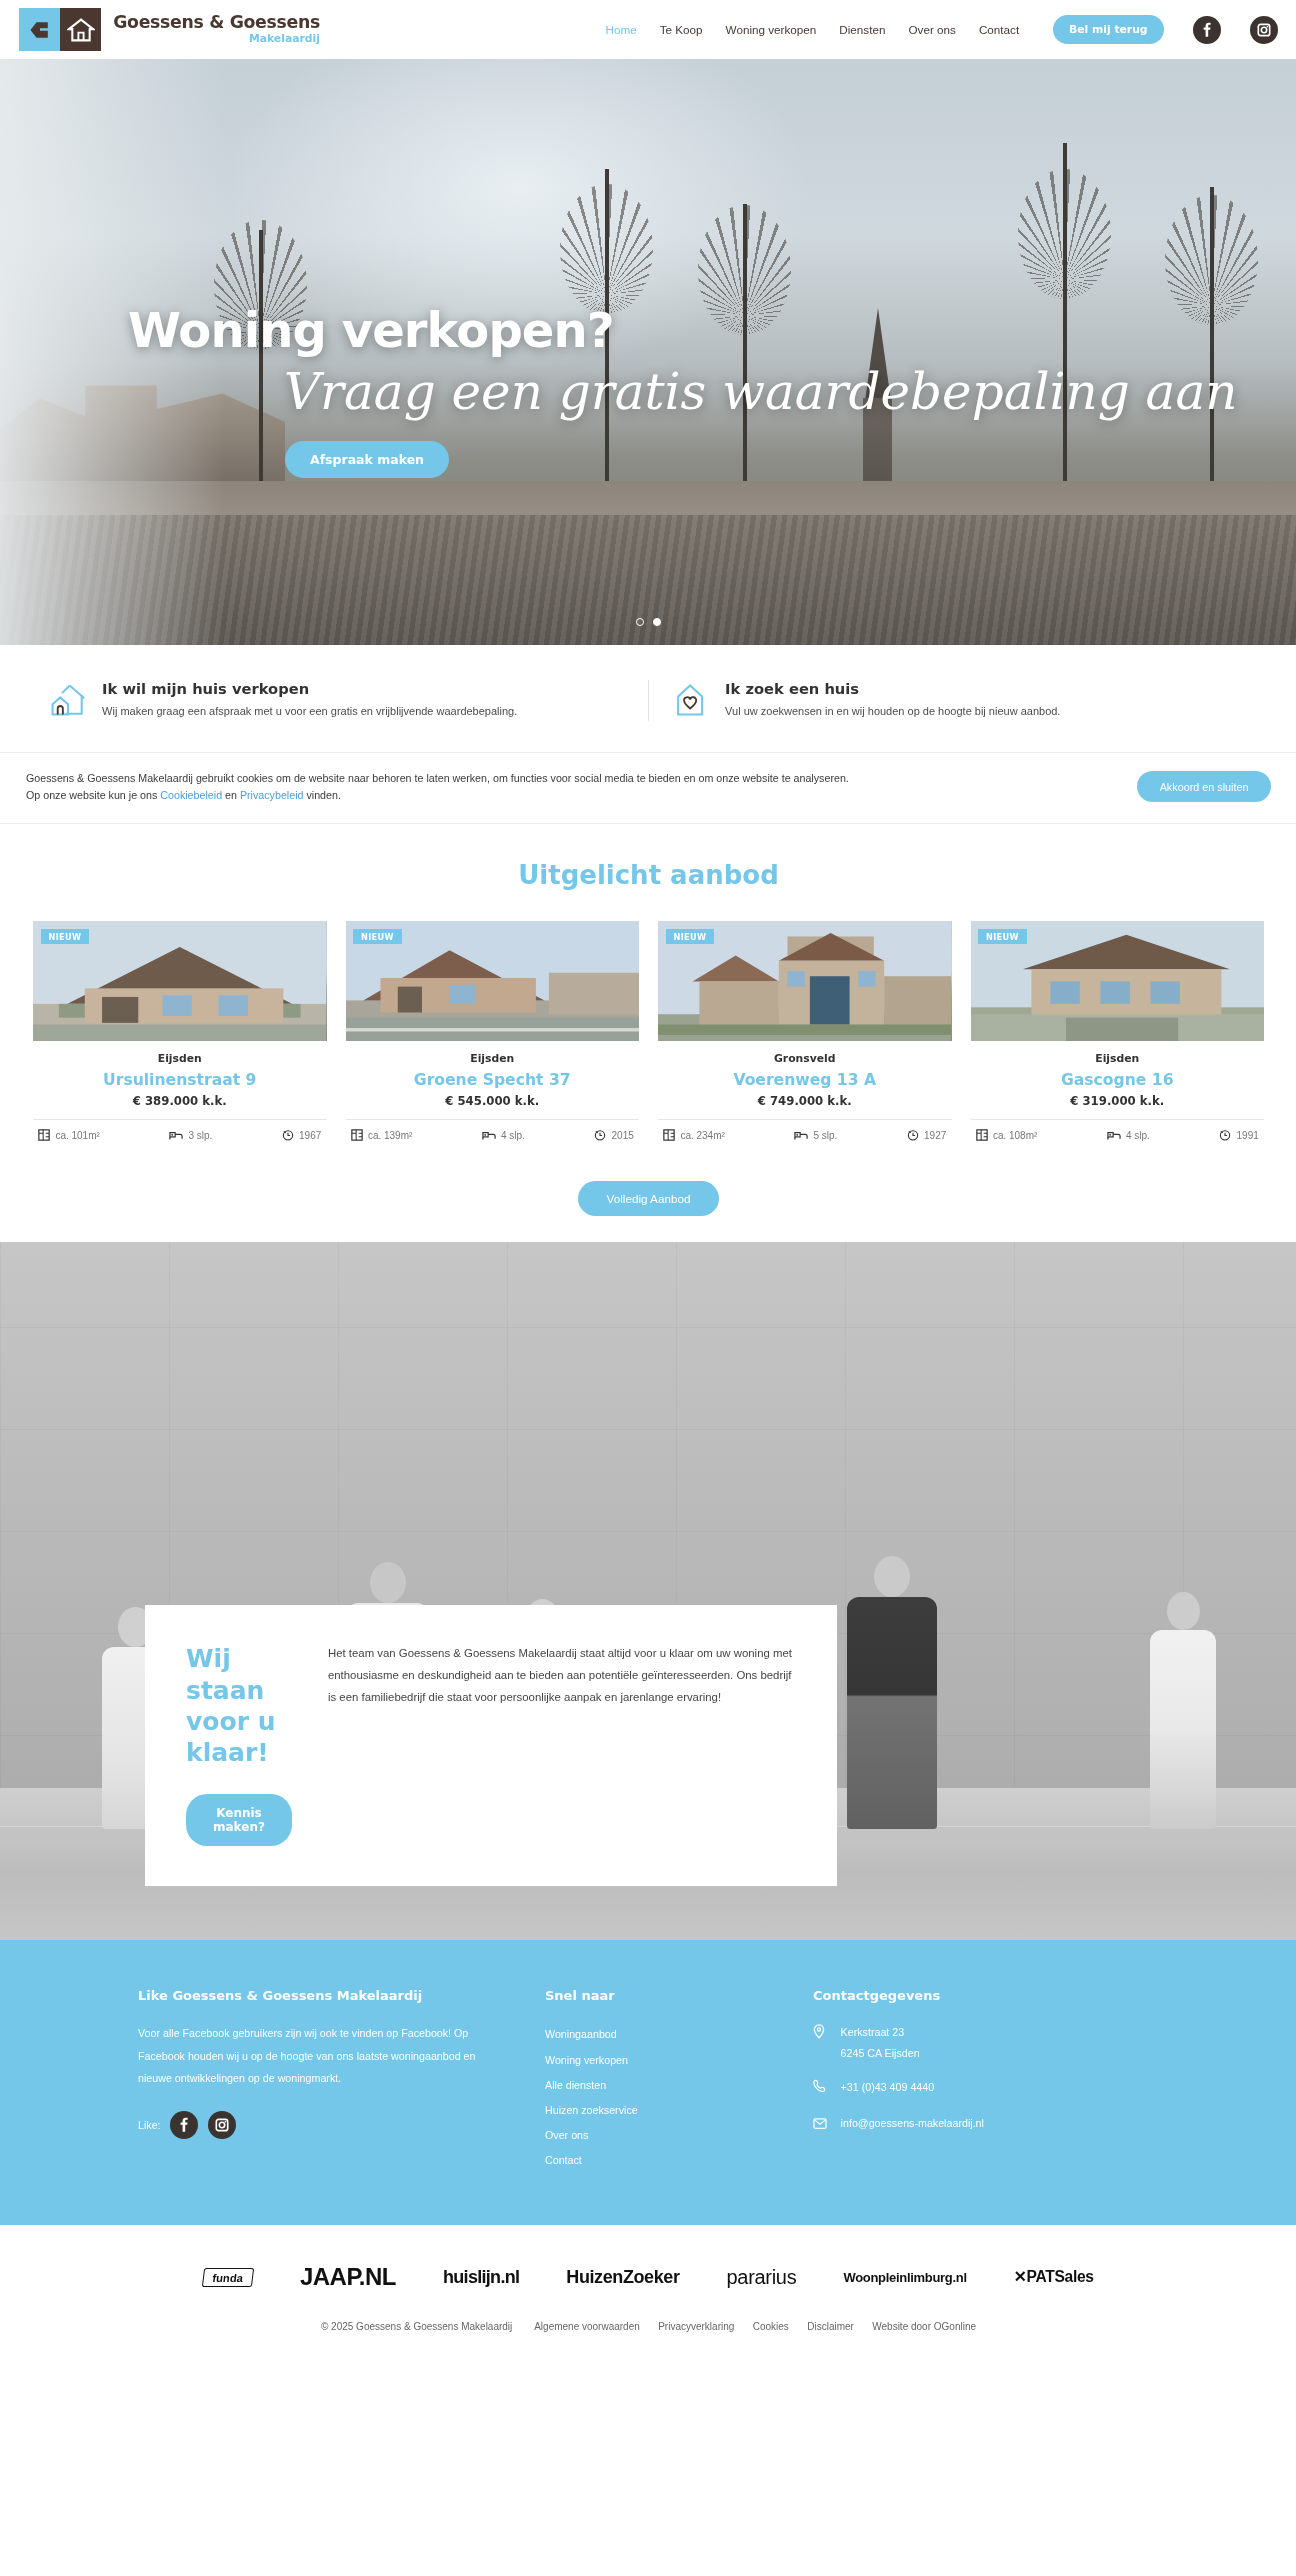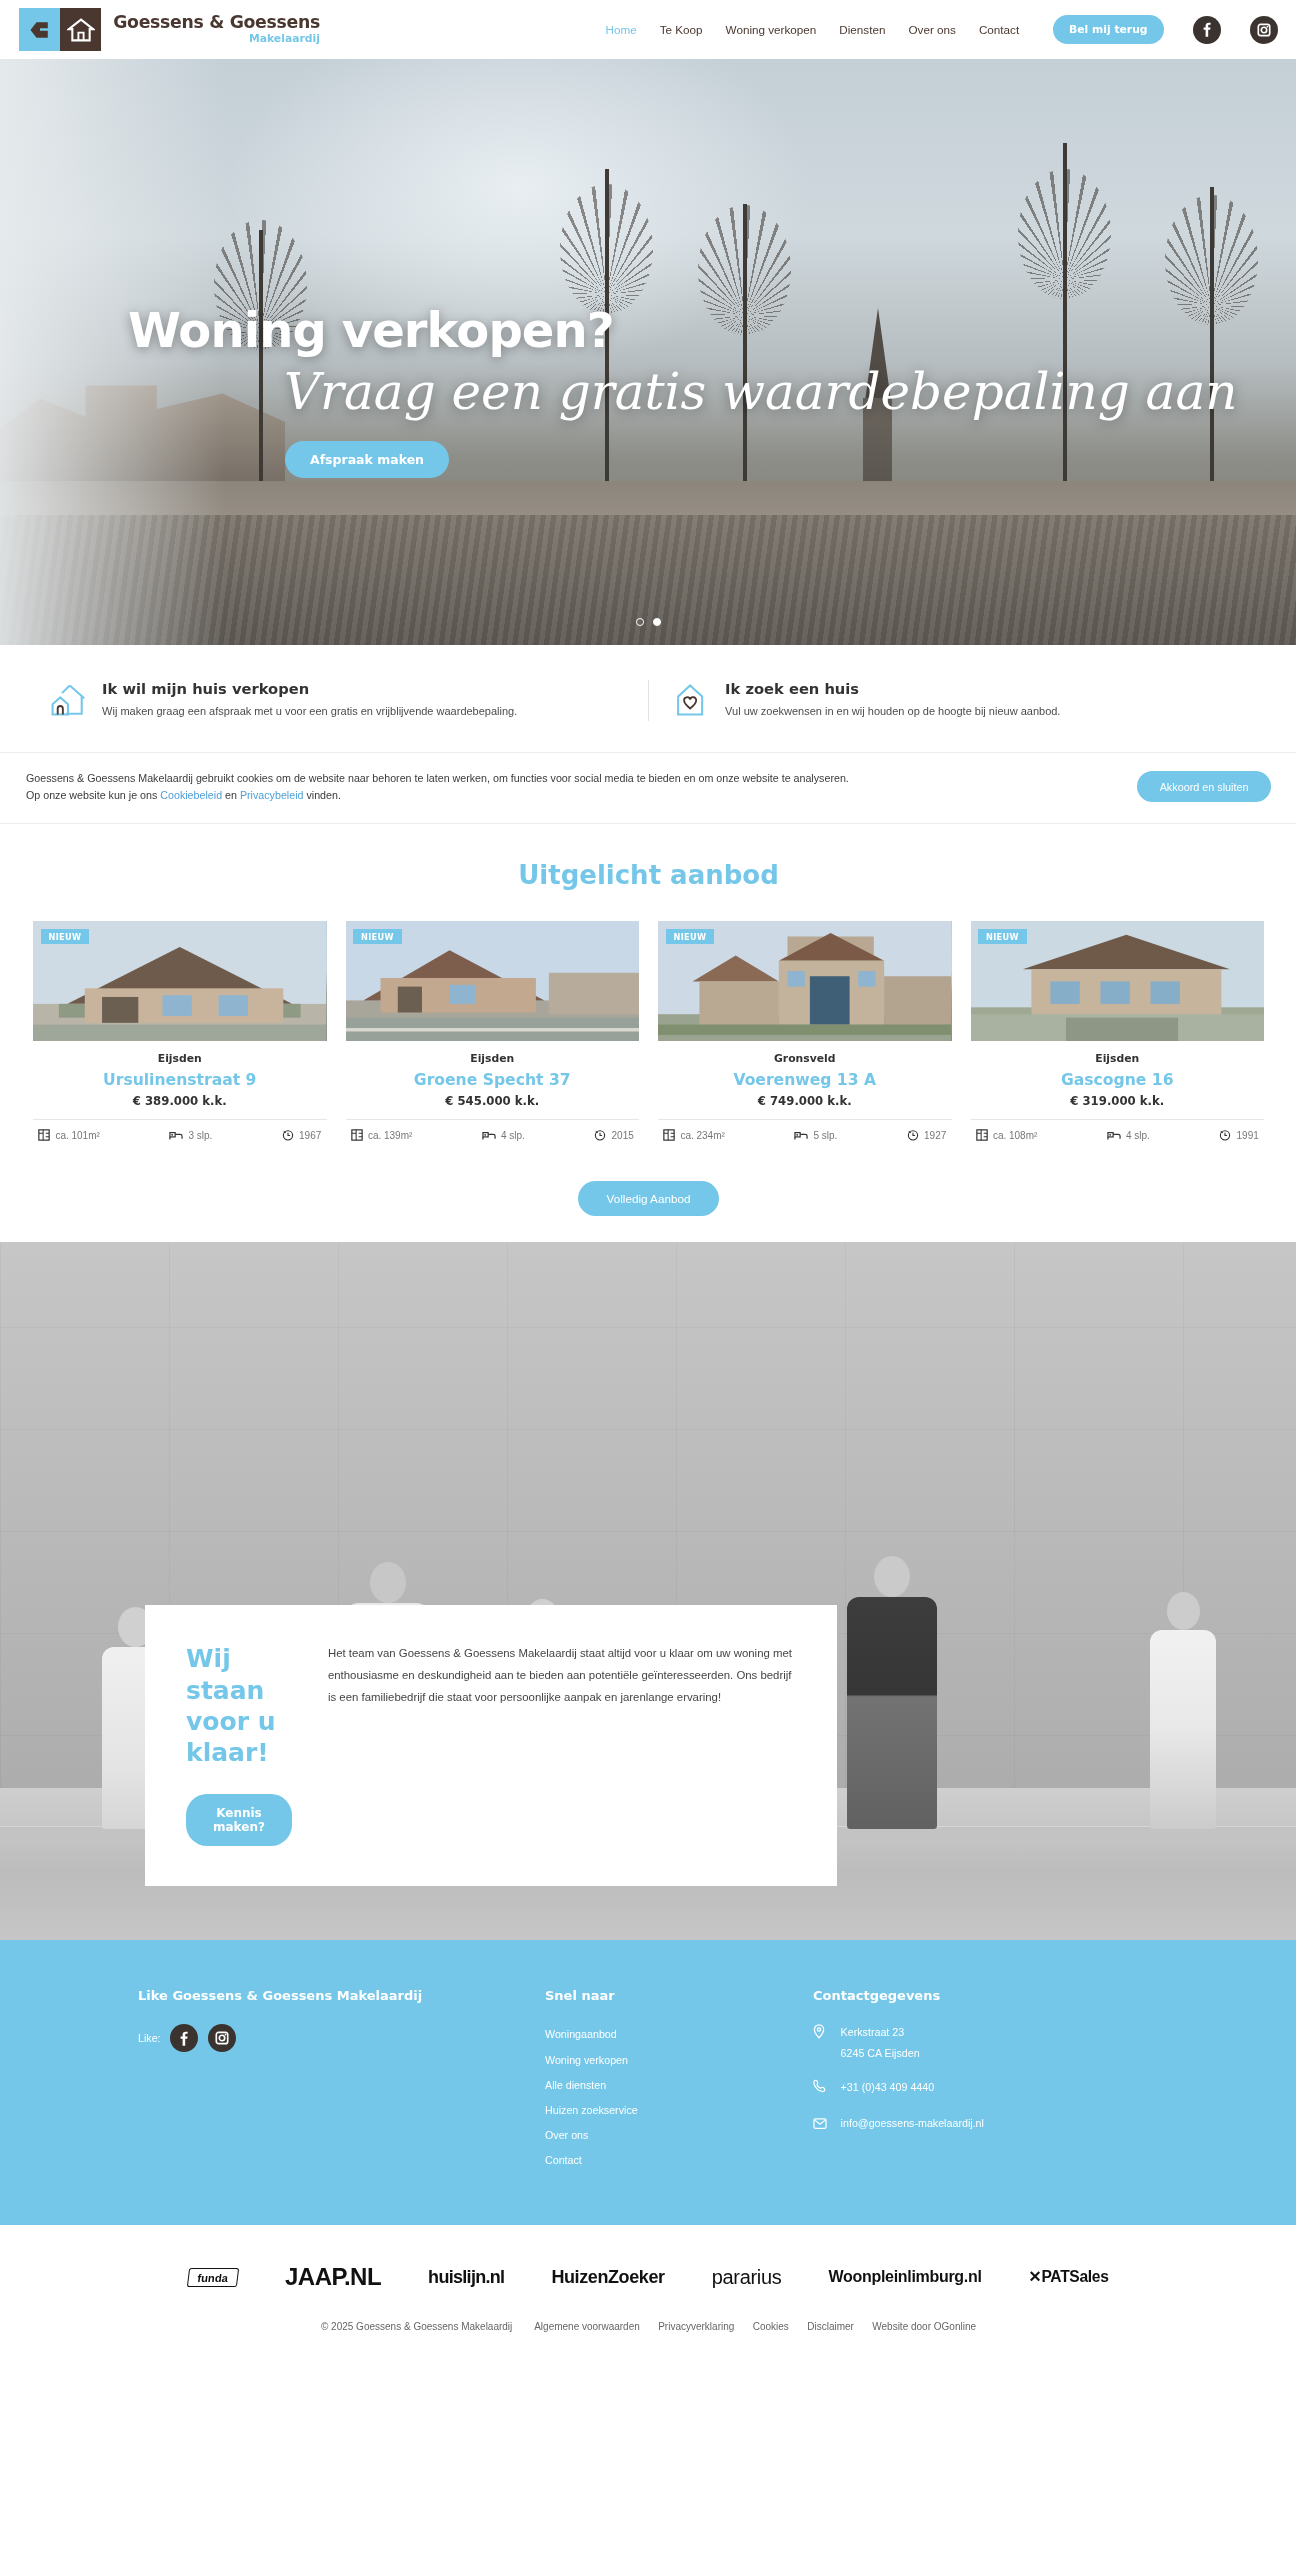--- a/index.html
+++ b/index.html
@@ -644,20 +644,21 @@
     </div>
     <div class="intro-right">
       <p>Het team van Goessens &amp; Goessens Makelaardij staat altijd voor u klaar om uw woning met enthousiasme en deskundigheid aan te bieden aan potentiële geïnteresseerden. Ons bedrijf is een familiebedrijf die staat voor persoonlijke aanpak en jarenlange ervaring!</p>
     </div>
   </div>
 </div>
 
 <div class="footer">
   <div class="f-col-1">
     <h4>Like Goessens &amp; Goessens Makelaardij</h4>
+    <p>Voor alle Facebook gebruikers zijn wij ook te vinden op Facebook! Op Facebook houden wij u op de hoogte van ons laatste woningaanbod en nieuwe ontwikkelingen op de woningmarkt.</p>
     <div class="like-row">
       <span class="lbl">Like:</span>
       <span class="soc-round" style="margin-left:0">
         <svg width="7.8" height="14.7" viewBox="0 0 9 17" aria-hidden="true">
           <path d="M6 17V9h2.3l.4-2.7H6V4.6c0-.8.2-1.3 1.3-1.3H8.8V.9C8.5.9 7.6.8 6.6.8 4.4.8 3 2.1 3 4.4v1.9H.7V9H3v8z" fill="#fff"></path>
         </svg>
       </span>
       <span class="soc-round" style="margin-left:0">
         <svg width="14" height="14" viewBox="0 0 16 16" aria-hidden="true">
           <rect x="1.5" y="1.5" width="13" height="13" rx="2.6" fill="none" stroke="#fff" stroke-width="1.9"></rect>
@@ -713,21 +714,21 @@
     </div>
   </div>
 </div>
 
 <div class="partners">
   <span class="plogo" style="font-size:11.2px;border:1.7px solid #111;border-radius:2.6px;padding:2.6px 8.6px;transform:skewX(-7deg);display:inline-block;">funda</span>
   <span class="plogo" style="font-size:24px;letter-spacing:-0.5px;">JAAP.NL</span>
   <span class="plogo" style="font-size:18px;letter-spacing:-0.7px;">huislijn.nl</span>
   <span class="plogo" style="font-size:18px;letter-spacing:-0.4px;">HuizenZoeker</span>
   <span class="plogo" style="font-size:20px;font-weight:400;letter-spacing:-0.3px;">pararius</span>
-  <span class="plogo" style="font-size:16px;letter-spacing:-0.3px;">Woonpleinlimburg.nl</span>
+  <span class="plogo" style="font-size:13px;letter-spacing:-0.3px;">Woonpleinlimburg.nl</span>
   <span class="plogo" style="font-size:15.6px;letter-spacing:-0.3px;">✕<em style="font-style:normal">PATSales</em></span>
 </div>
 
 <div class="copyright">
   <span class="c">© 2025 Goessens &amp; Goessens Makelaardij</span>
   <a href="#">Algemene voorwaarden</a>
   <a href="#">Privacyverklaring</a>
   <a href="#">Cookies</a>
   <a href="#">Disclaimer</a>
   <a href="#">Website door OGonline</a>

